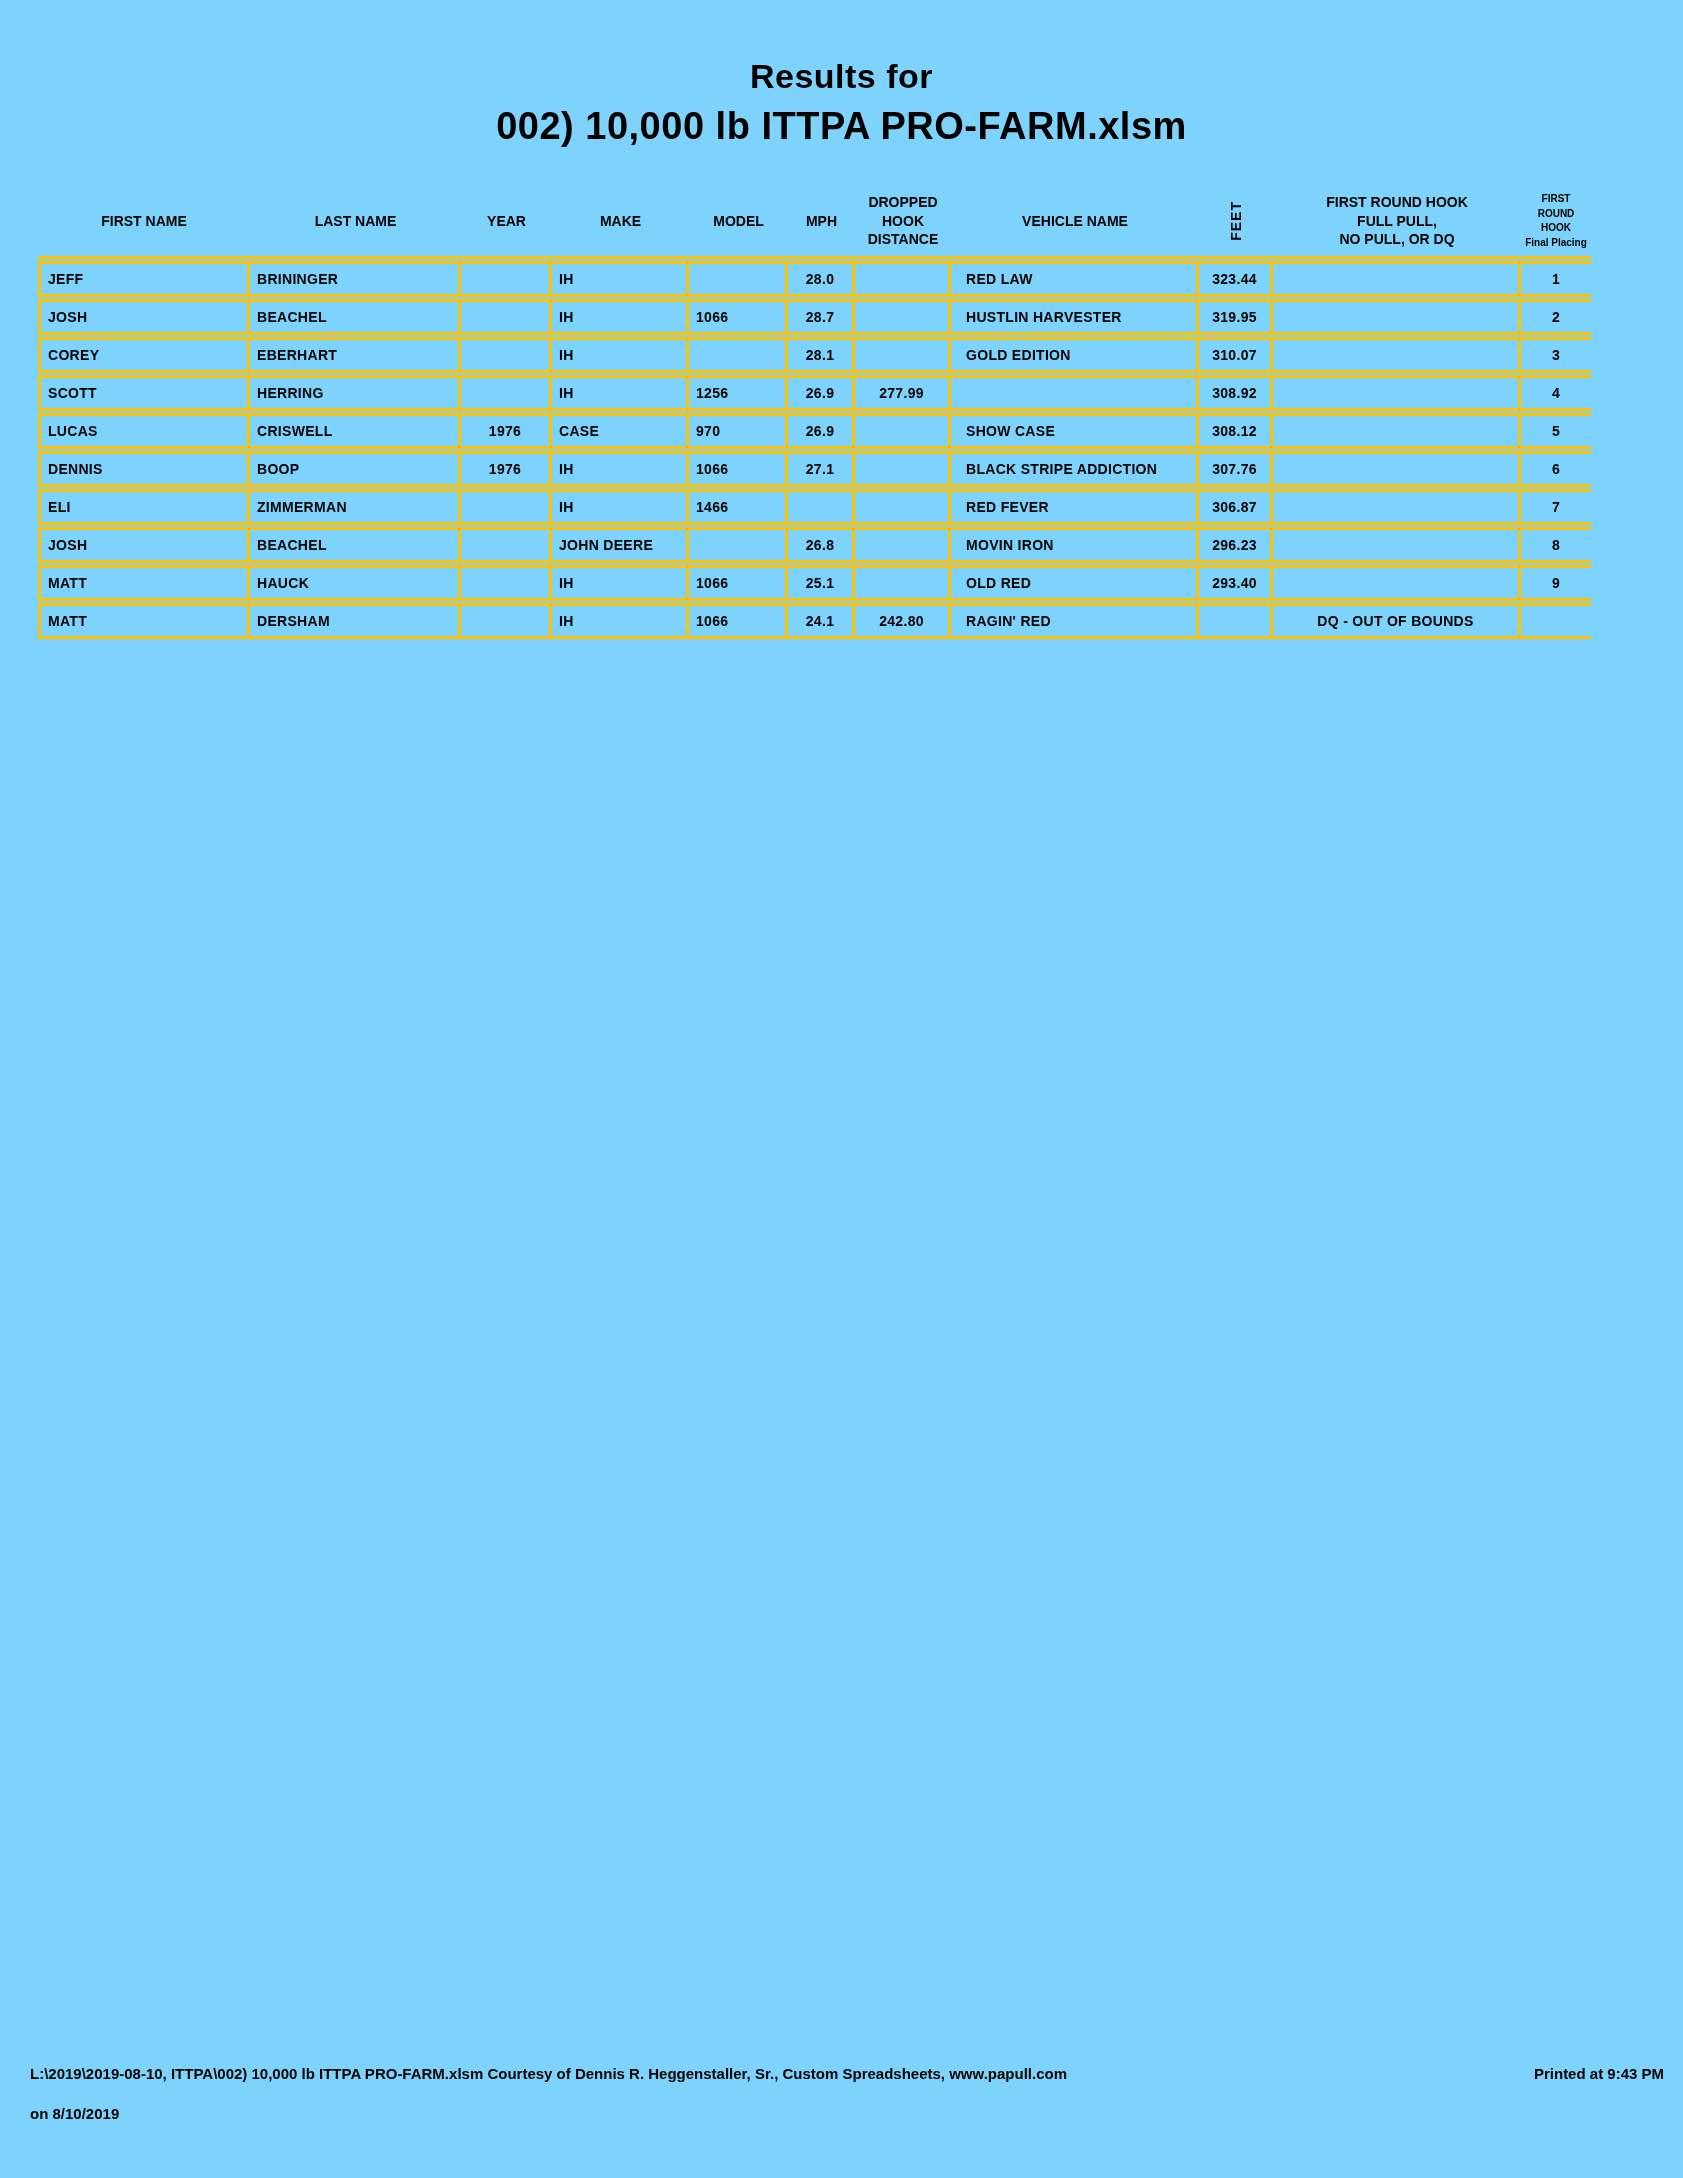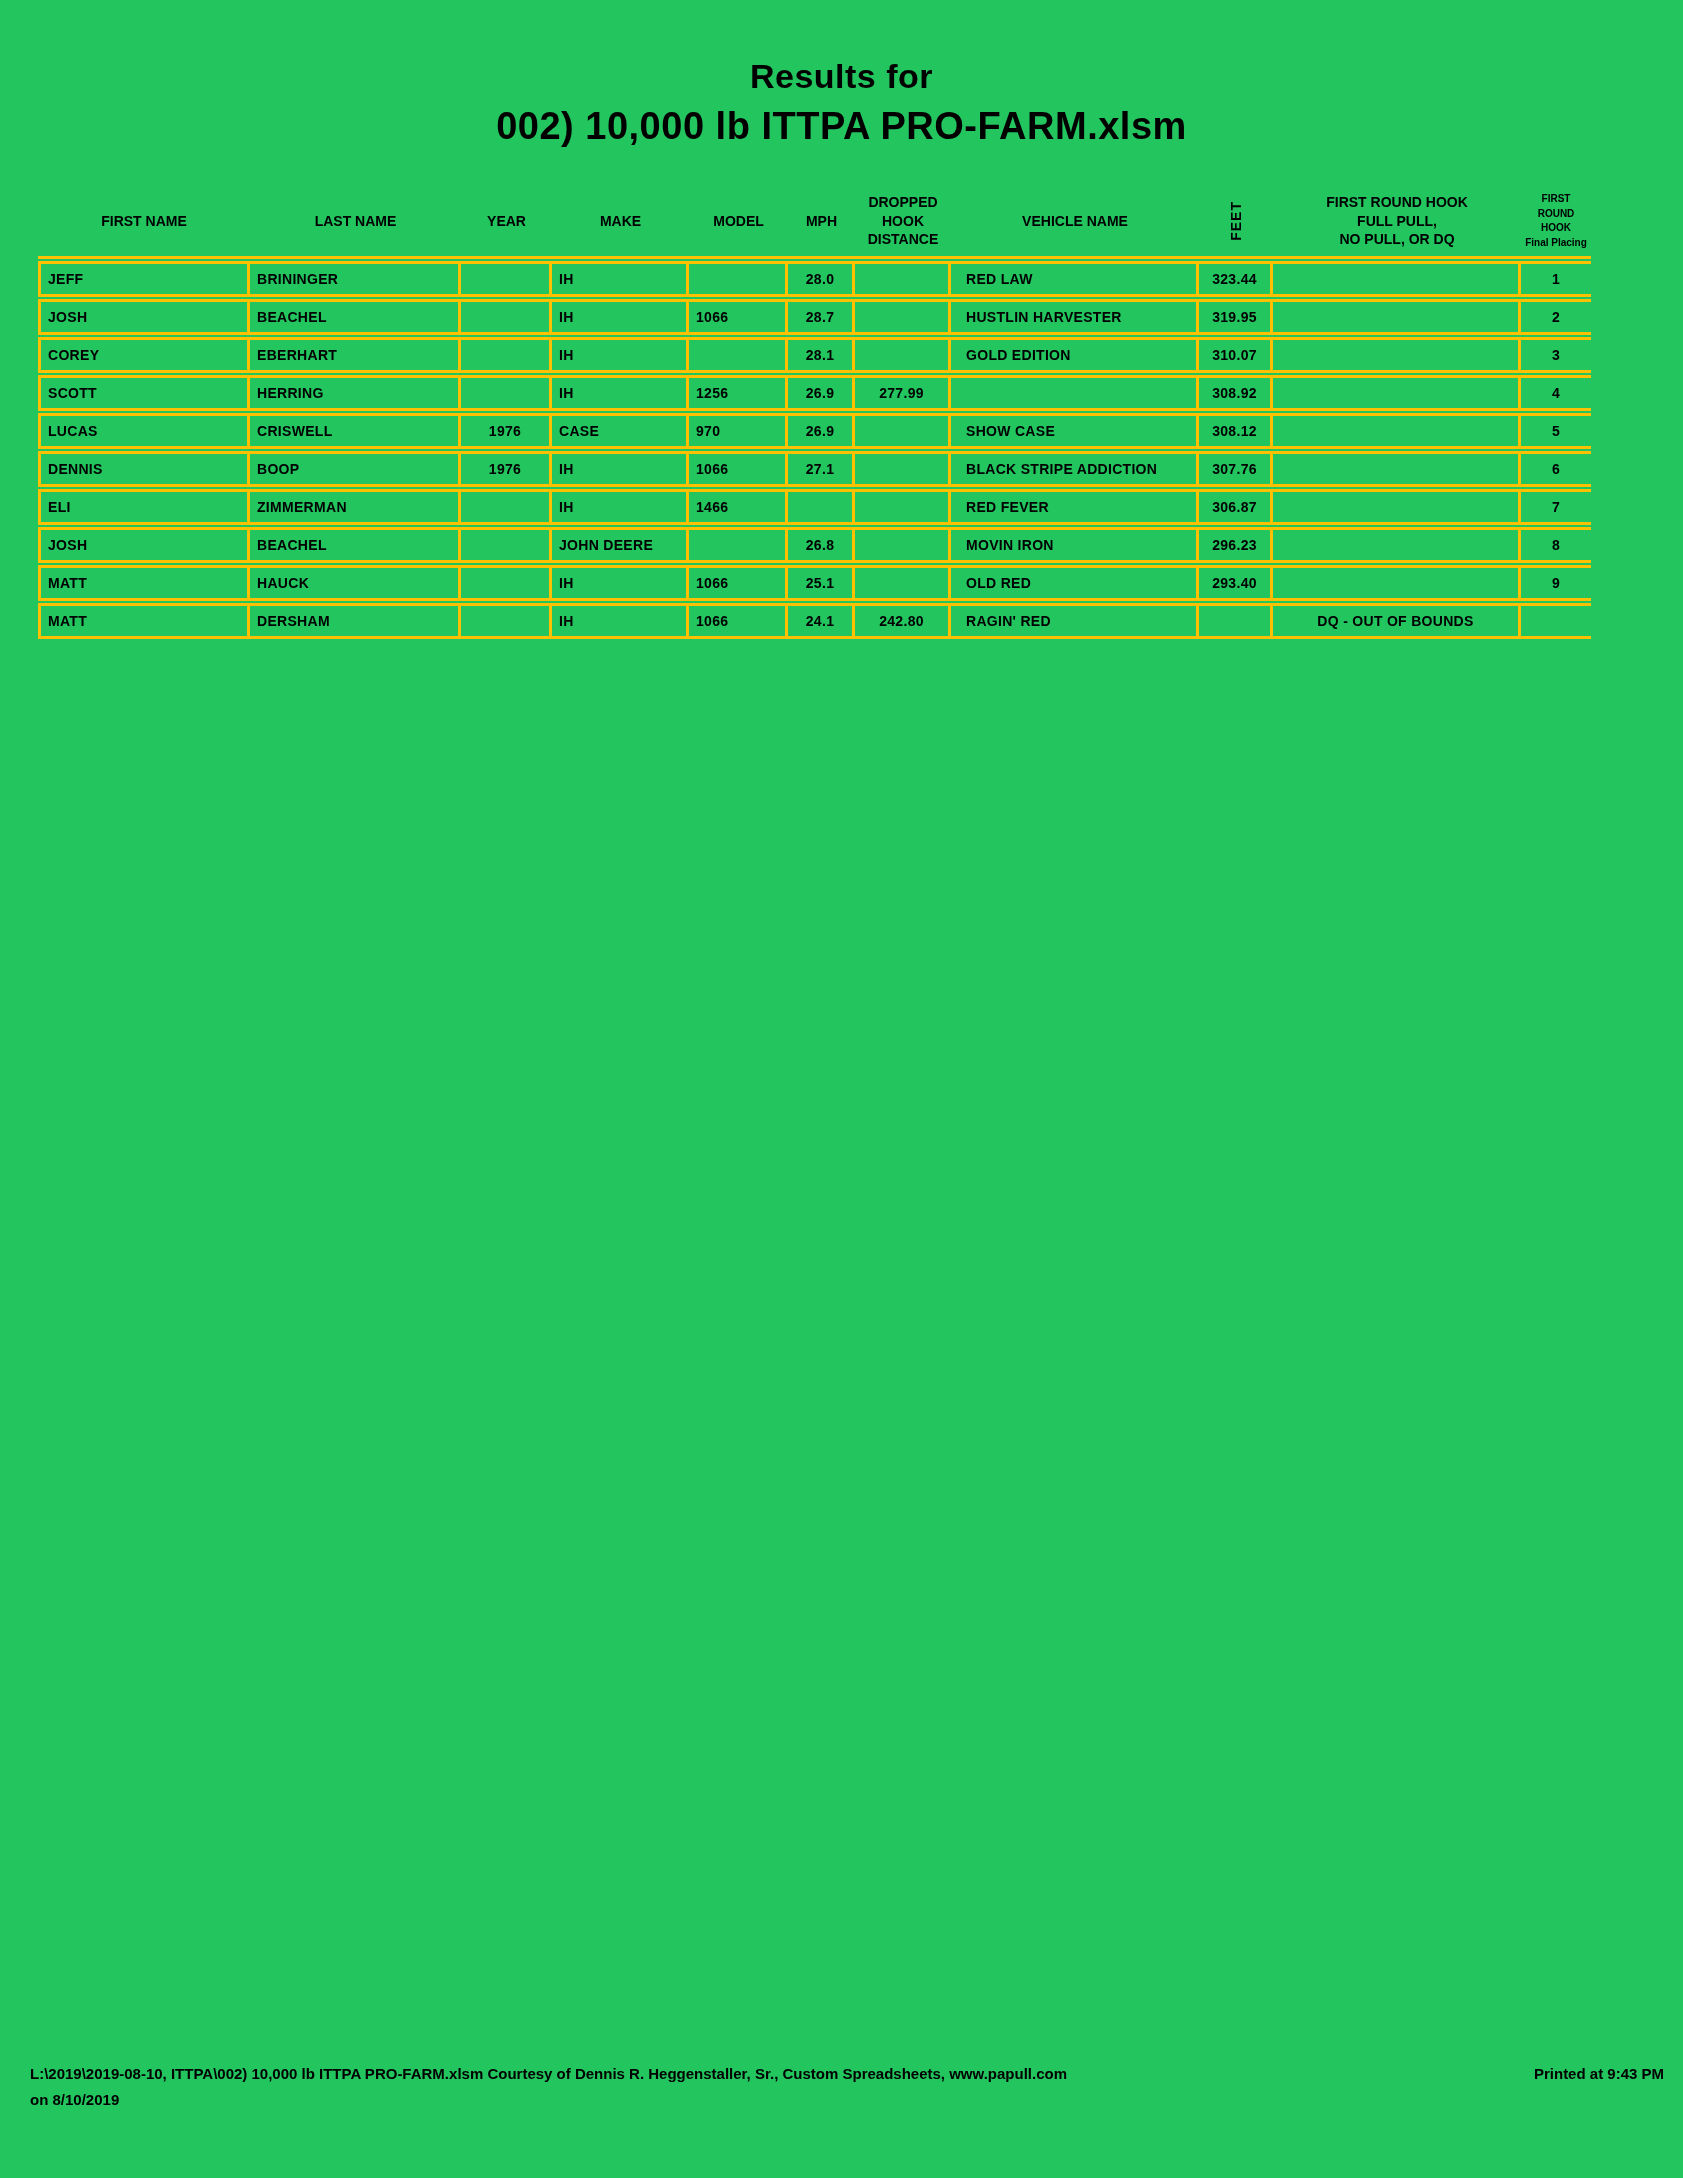--- a/index.html
+++ b/index.html
@@ -4,21 +4,21 @@
 <style>
   * { margin: 0; padding: 0; box-sizing: border-box; }
   html, body { background: #ffffff; }
   body {
     width: 1683px; height: 2178px;
     font-family: "Liberation Sans", sans-serif;
     font-weight: bold;
     color: #000;
     position: relative;
   }
-  .page { position: absolute; inset: 0; background: #22c55e; }
+  .page { position: absolute; inset: 0; background: #7dd3fc; }
 
   .title1 {
     position: absolute; top: 57px; left: 0; width: 1683px;
     text-align: center; font-size: 34px; letter-spacing: 0.5px;
   }
   .title2 {
     position: absolute; top: 105px; left: 0; width: 1683px;
     text-align: center; font-size: 38px; letter-spacing: 0.5px;
   }
 
@@ -50,21 +50,21 @@
   td:last-child { border-right: none; }
   td.l { text-align: left; padding-left: 7px; }
   td.lv { text-align: left; padding-left: 15px; }
   td.c { text-align: center; }
 
   .footer {
     position: absolute; top: 2065px; left: 30px; width: 1634px;
     font-size: 15px; font-weight: bold;
   }
   .footer-line1 { display: flex; justify-content: space-between; align-items: baseline; gap: 15px; }
-  .footer-line2 { margin-top: 9px; }
+  .footer-line2 { margin-top: 23px; }
 </style>
 </head>
 <body>
 
 <div class="page">
 
   <div class="title1">Results for</div>
   <div class="title2">002) 10,000 lb ITTPA PRO-FARM.xlsm</div>
 
   <table class="results">

